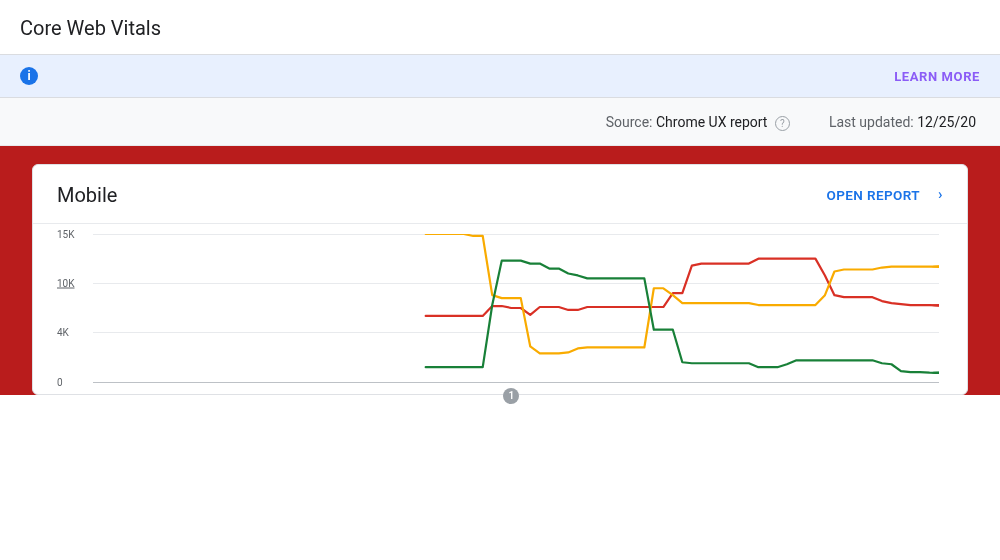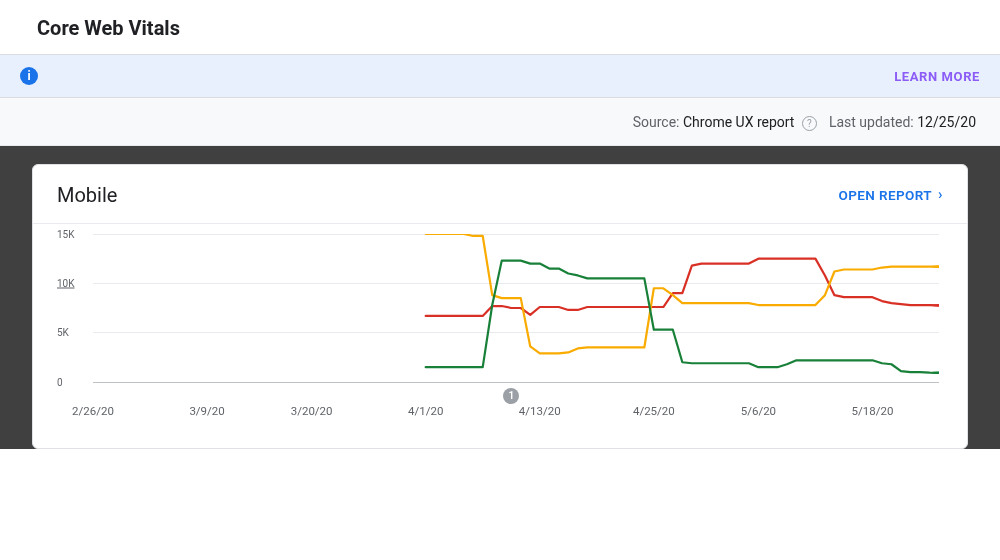--- a/index.html
+++ b/index.html
@@ -5,23 +5,23 @@
   * { box-sizing: border-box; margin: 0; padding: 0; }
   body {
     font-family: Roboto, Arial, sans-serif;
     background: #fff;
     width: 1000px;
     height: 560px;
     overflow: hidden;
     color: #202124;
   }
   .header {
-    padding: 16px 37px 14px;
+    padding: 16px 20px 14px;
     font-size: 20px;
-    font-weight: 700;
+    font-weight: 400;
     border-bottom: 1px solid #dadce0;
   }
   .banner {
     background: #e8f0fe;
     display: flex;
     align-items: center;
     padding: 12px 20px;
     font-size: 13px;
     color: #3c4043;
     border-bottom: 1px solid #dadce0;
@@ -44,40 +44,40 @@
     letter-spacing: 0.6px;
     color: #8b5cf6;
     cursor: pointer;
   }
   .meta-row {
     background: #f8f9fa;
     padding: 16px 24px 14px;
     display: flex;
     justify-content: flex-end;
     align-items: center;
-    gap: 12px;
+    gap: 39px;
     font-size: 14px;
     color: #5f6368;
     border-bottom: 1px solid #e8eaed;
   }
   .meta-row .value { color: #202124; }
   .meta-row .help-icon {
     display: inline-flex;
     width: 15px; height: 15px;
     border: 1.2px solid #9aa0a6;
     border-radius: 50%;
     font-size: 10px;
     color: #9aa0a6;
     align-items: center; justify-content: center;
     margin-left: 4px;
     vertical-align: middle;
   }
   .card-wrap {
     padding: 18px 32px 0 32px;
-    background: #404040;
+    background: #b91c1c;
   }
   .card {
     background: #fff;
     border: 1px solid #dfe1e5;
     border-radius: 6px;
     padding: 0;
   }
   .card-header {
     display: flex;
     align-items: center;
@@ -88,21 +88,21 @@
     font-weight: 400;
     color: #202124;
   }
   .card-header .spacer { flex: 1; }
   .open-report {
     color: #1a73e8;
     font-size: 13.5px;
     font-weight: 600;
     letter-spacing: 0.4px;
     cursor: pointer;
-    display: flex; align-items: center; gap: 6px;
+    display: flex; align-items: center; gap: 18px;
   }
   .open-report .chev {
     font-size: 15px;
     line-height: 1;
   }
   .divider { border-top: 1px solid #e8eaed; }
   .legend {
     display: flex;
     gap: 36px;
     padding: 18px 24px 8px;
@@ -217,40 +217,30 @@
     </div>
     <div class="divider"></div>
 
 
     <div class="chart-area">
       <div class="plot" id="plot">
 
       <div class="gridline baseline" style="top: 100%;"></div>
           <div class="ylabel" style="top: 100%;">0</div>
           <div class="gridline" style="top: 66.6667%;"></div>
-          <div class="ylabel" style="top: 66.6667%;">5K</div>
+          <div class="ylabel" style="top: 66.6667%;">4K</div>
           <div class="gridline" style="top: 33.3333%;"></div>
           <div class="ylabel" style="top: 33.3333%; text-decoration: underline;">10K</div>
           <div class="gridline" style="top: 0%;"></div>
           <div class="ylabel" style="top: 0%;">15K</div>
           <svg class="lines" viewBox="0 0 100 100" preserveAspectRatio="none">
             <path d="M39.326,55.333 L40.449,55.333 L41.573,55.333 L42.697,55.333 L43.820,55.333 L44.944,55.333 L46.067,55.333 L47.191,48.667 L48.315,48.667 L49.438,50.000 L50.562,50.000 L51.685,54.667 L52.809,49.333 L53.933,49.333 L55.056,49.333 L56.180,51.333 L57.303,51.333 L58.427,49.333 L59.551,49.333 L60.674,49.333 L61.798,49.333 L62.921,49.333 L64.045,49.333 L65.169,49.333 L66.292,49.333 L67.416,49.333 L68.539,40.000 L69.663,40.000 L70.787,21.333 L71.910,20.000 L73.034,20.000 L74.157,20.000 L75.281,20.000 L76.404,20.000 L77.528,20.000 L78.652,16.667 L79.775,16.667 L80.899,16.667 L82.022,16.667 L83.146,16.667 L84.270,16.667 L85.393,16.667 L86.517,28.000 L87.640,41.333 L88.764,42.667 L89.888,42.667 L91.011,42.667 L92.135,42.667 L93.258,45.333 L94.382,46.667 L95.506,47.333 L96.629,48.000 L97.753,48.000 L98.876,48.000 L100.000,48.253" stroke="#d93025" vector-effect="non-scaling-stroke"></path>
             <circle cx="100" cy="48.25333333333334" r="0.9" fill="#d93025" class="endpoint"></circle>
             <path d="M39.326,0.000 L40.449,0.000 L41.573,0.000 L42.697,0.000 L43.820,0.000 L44.944,1.333 L46.067,1.333 L47.191,41.333 L48.315,43.333 L49.438,43.333 L50.562,43.333 L51.685,76.000 L52.809,80.667 L53.933,80.667 L55.056,80.667 L56.180,80.000 L57.303,77.333 L58.427,76.667 L59.551,76.667 L60.674,76.667 L61.798,76.667 L62.921,76.667 L64.045,76.667 L65.169,76.667 L66.292,36.667 L67.416,36.667 L68.539,41.333 L69.663,46.667 L70.787,46.667 L71.910,46.667 L73.034,46.667 L74.157,46.667 L75.281,46.667 L76.404,46.667 L77.528,46.667 L78.652,48.000 L79.775,48.000 L80.899,48.000 L82.022,48.000 L83.146,48.000 L84.270,48.000 L85.393,48.000 L86.517,41.333 L87.640,25.333 L88.764,24.000 L89.888,24.000 L91.011,24.000 L92.135,24.000 L93.258,22.667 L94.382,22.000 L95.506,22.000 L96.629,22.000 L97.753,22.000 L98.876,22.000 L100.000,22.047" stroke="#f9ab00" vector-effect="non-scaling-stroke"></path>
             <circle cx="100" cy="22.04666666666667" r="0.9" fill="#f9ab00" class="endpoint"></circle>
             <path d="M39.326,90.000 L40.449,90.000 L41.573,90.000 L42.697,90.000 L43.820,90.000 L44.944,90.000 L46.067,90.000 L47.191,48.000 L48.315,18.000 L49.438,18.000 L50.562,18.000 L51.685,20.000 L52.809,20.000 L53.933,23.333 L55.056,23.333 L56.180,26.667 L57.303,28.000 L58.427,30.000 L59.551,30.000 L60.674,30.000 L61.798,30.000 L62.921,30.000 L64.045,30.000 L65.169,30.000 L66.292,64.667 L67.416,64.667 L68.539,64.667 L69.663,86.667 L70.787,87.333 L71.910,87.333 L73.034,87.333 L74.157,87.333 L75.281,87.333 L76.404,87.333 L77.528,87.333 L78.652,90.000 L79.775,90.000 L80.899,90.000 L82.022,88.000 L83.146,85.333 L84.270,85.333 L85.393,85.333 L86.517,85.333 L87.640,85.333 L88.764,85.333 L89.888,85.333 L91.011,85.333 L92.135,85.333 L93.258,87.333 L94.382,88.000 L95.506,92.667 L96.629,93.333 L97.753,93.333 L98.876,93.667 L100.000,93.773" stroke="#188038" vector-effect="non-scaling-stroke"></path>
             <circle cx="100" cy="93.77333333333333" r="0.9" fill="#188038" class="endpoint"></circle>
           </svg>
           <div class="annot-dot" style="left: 49.4382%;">1</div>
         </div>
-      <div class="xaxis" id="xaxis">
-          <div class="xlabel" style="left: 0%;">2/26/20</div>
-          <div class="xlabel" style="left: 13.4831%;">3/9/20</div>
-          <div class="xlabel" style="left: 25.8427%;">3/20/20</div>
-          <div class="xlabel" style="left: 39.3258%;">4/1/20</div>
-          <div class="xlabel" style="left: 52.809%;">4/13/20</div>
-          <div class="xlabel" style="left: 66.2921%;">4/25/20</div>
-          <div class="xlabel" style="left: 78.6517%;">5/6/20</div>
-          <div class="xlabel" style="left: 92.1348%;">5/18/20</div>
-        </div>
     </div>
   </div>
 </div>
 
 </body></html>

